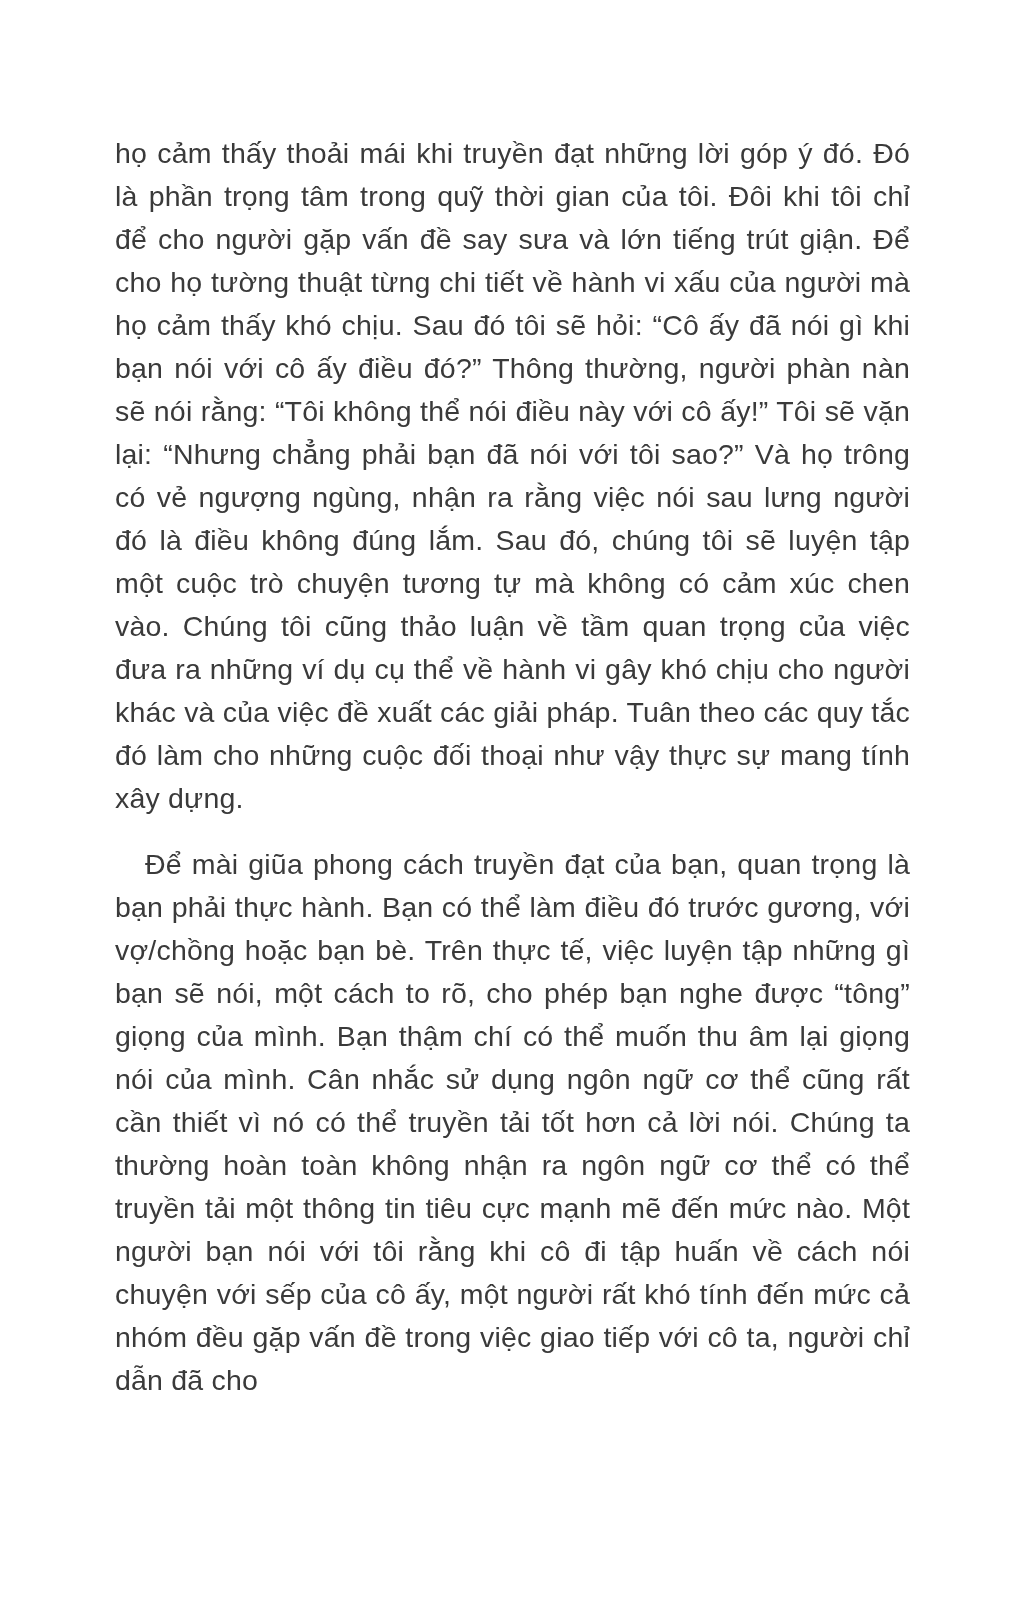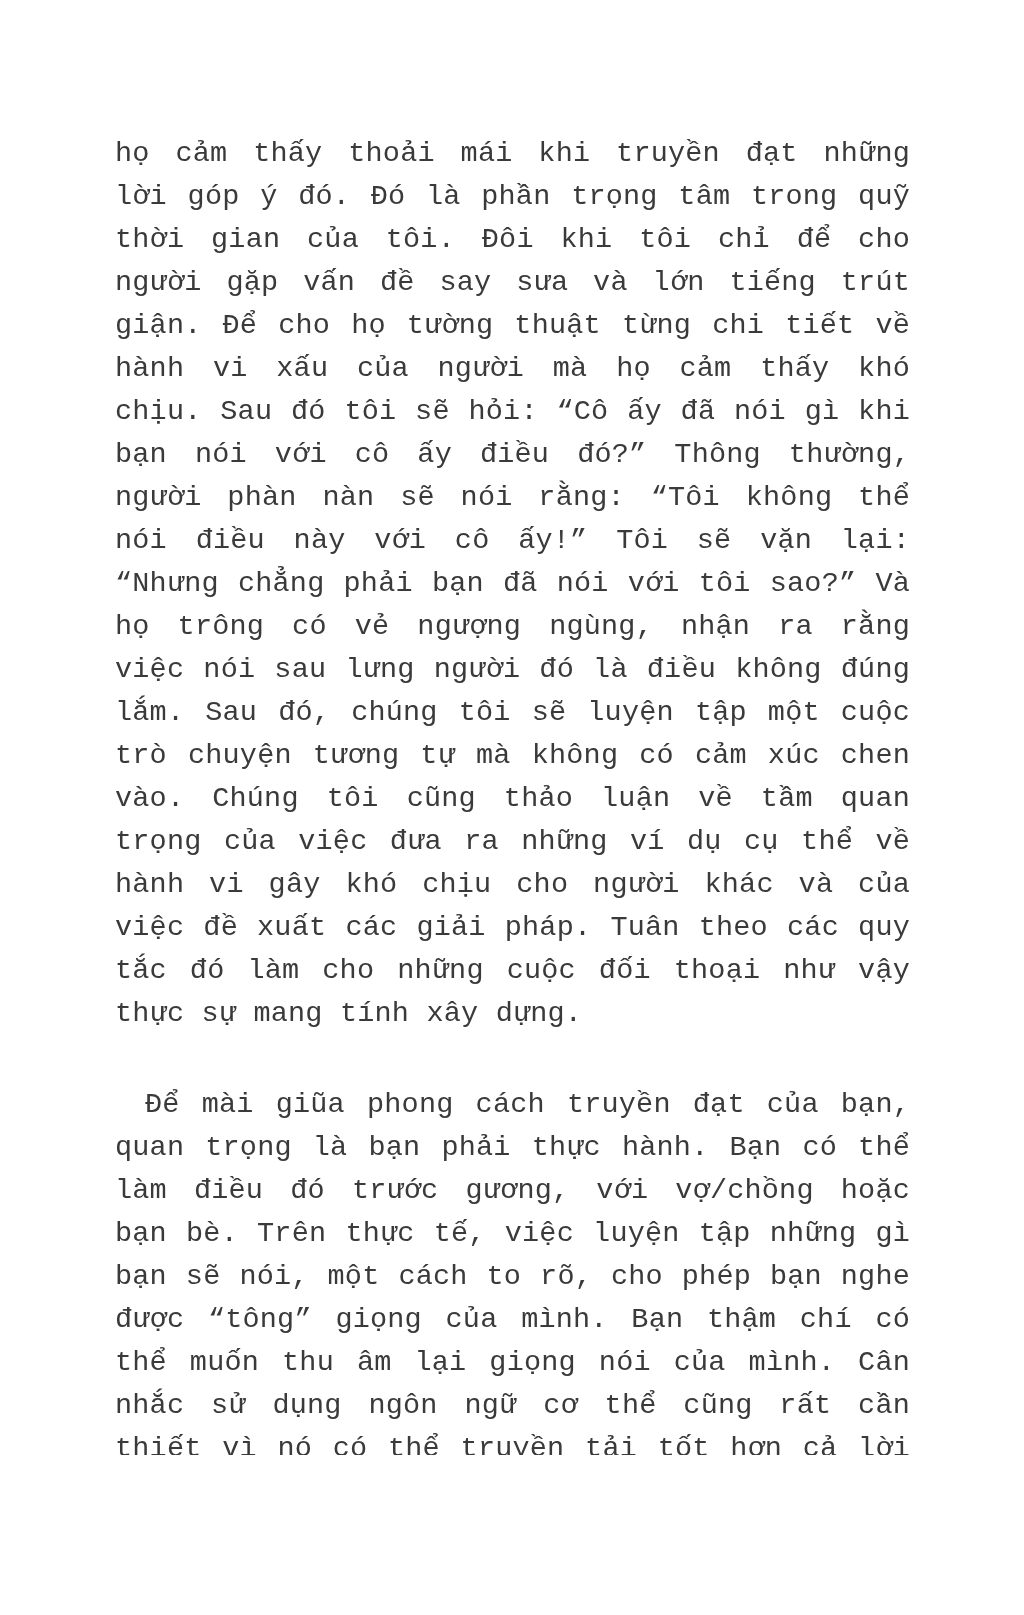--- a/index.html
+++ b/index.html
@@ -6,39 +6,39 @@
     margin: 0;
     padding: 0;
     background: #ffffff;
   }
   .page {
     position: relative;
     width: 1024px;
     height: 1455px;
     background: #ffffff;
     overflow: hidden;
-    font-family: Liberation Mono, monospace;
+    font-family: Liberation Sans, sans-serif;
     color: #3a3a3a;
   }
   .content {
     position: absolute;
     top: 132px;
     left: 115px;
     width: 795px;
     font-size: 28.5px;
     line-height: 43px;
     text-align: justify;
     text-justify: inter-word;
     letter-spacing: 0.2px;
   }
   .content p {
     margin: 0;
   }
   .content p.indented {
-    margin-top: 48px;
+    margin-top: 23px;
     text-indent: 30px;
   }
   .footer {
     position: absolute;
     left: 75px;
     top: 1460px;
     display: flex;
     align-items: center;
     gap: 18px;
     color: #0f172a;

